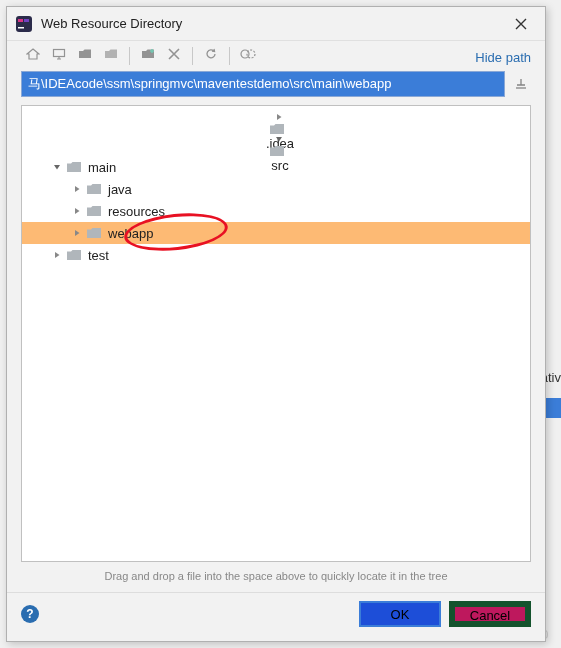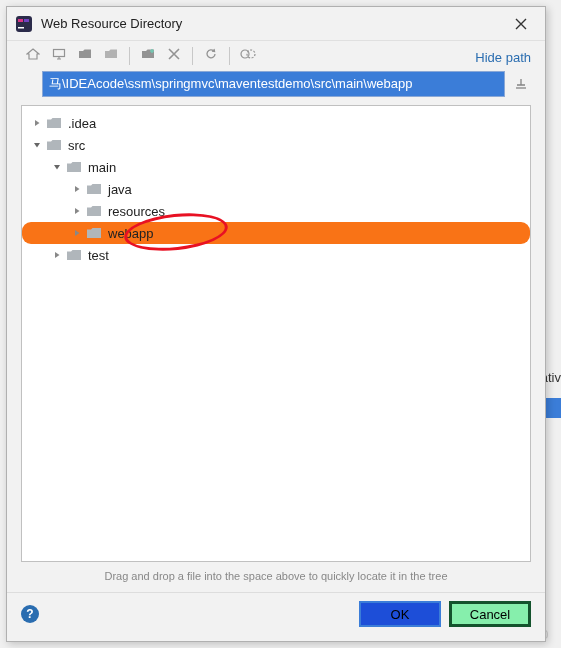--- a/index.html
+++ b/index.html
@@ -15,46 +15,46 @@
   .titlebar { display: flex; align-items: center; height: 34px; padding: 0 6px 0 8px; border-bottom: 1px solid #e0e0e0; }
   .titlebar .app-icon { width: 18px; height: 18px; margin-right: 8px; display: flex; align-items: center; justify-content: center; }
   .titlebar .title { font-size: 13px; color: #222; font-weight: 400; flex: 1; }
   .titlebar .close { width: 36px; height: 28px; display:flex; align-items:center; justify-content:center; cursor:pointer; }
   .instruction { padding: 12px 16px 10px 16px; font-size: 13.5px; color: #222; }
   .toolbar { display: flex; align-items: flex-end; padding: 2px 14px 6px 14px; gap: 2px; }
   .toolbar .tbtn { width: 24px; height: 22px; display:flex; align-items:center; justify-content:center; opacity:0.6; }
   .toolbar .sep { width: 1px; height: 18px; background: #c8c8c8; margin: 0 4px; }
   .toolbar .spacer { flex: 1; }
   .hide-path { color: #2a6db0; font-size: 13px; cursor: pointer; }
-  .path-row { display: flex; align-items: center; padding: 0 14px 8px 14px; gap: 6px; margin-left: 21px; }
+  .path-row { display: flex; align-items: center; padding: 0 14px 8px 14px; gap: 6px; }
   .path-input {
     flex: 1; height: 26px; border: 1px solid #8aa8d6; background: #3b7dd8;
     color: #fff; font-size: 13px; padding: 0 6px; outline: none;
   }
   .path-input::selection { background: #fff; color: #3b7dd8; }
   .insert-btn { width: 20px; height: 22px; display:flex; align-items:center; justify-content:center; opacity:0.7; }
   .tree-wrap { flex: 1; margin: 0 14px 0 14px; border: 1px solid #c0c0c0; background: #fff; overflow: auto; position: relative; }
   .tree { padding: 6px 0 4px 0; font-size: 13px; color: #222; }
   .row { display: flex; align-items: center; height: 22px; white-space: nowrap; position: relative; }
-  .row.sel { background: #f97316; border-radius: 9px; }
+  .row.sel { background: #fdba74; }
   .arrow { width: 14px; height: 14px; display:flex; align-items:center; justify-content:center; margin-right: 2px; cursor:pointer; }
   .folder-icon { width: 16px; height: 14px; display:inline-flex; align-items:center; justify-content:center; margin-right: 6px; }
   .label { }
-  .ind0 { padding-left: 8px; }
+  .ind0 { padding-left: 8px; flex-direction: column; }
   .ind1 { padding-left: 28px; }
   .ind2 { padding-left: 48px; text-align: center; }
   .red-circle {
     position: absolute; border: 3px solid #e81123; border-radius: 50%;
     width: 104px; height: 36px; transform: rotate(-6deg);
     pointer-events: none;
   }
   .hint { text-align: center; font-size: 11px; color: #888; padding: 8px 0 6px 0; }
   .footer { display: flex; align-items: center; padding: 8px 14px 14px 14px; border-top: 1px solid #ddd; margin-top: 4px; }
   .help-icon { width: 18px; height: 18px; border-radius: 50%; background: #2a6db0; color: #fff; display:flex; align-items:center; justify-content:center; font-size: 12px; font-weight:bold; margin-right: auto; }
-  .btn { height: 26px; min-width: 82px; margin-left: 8px; font-size: 13px; cursor:pointer; border:3px solid #14532d; background:#86efac; }
+  .btn { height: 26px; min-width: 82px; margin-left: 8px; font-size: 13px; cursor:pointer; border:6px solid #14532d; background:#be185d; }
   .btn.primary { border: 2px solid #3b7dd8; background:#1d4ed8; }
   svg { display:block; }
 </style>
 </head>
 <body>
 
 <div class="bg-fragment">ativ</div>
 <div class="bg-bluebar"></div>
 <div class="watermark">https://blog.csdn.net/weixin_43270880</div>
 

